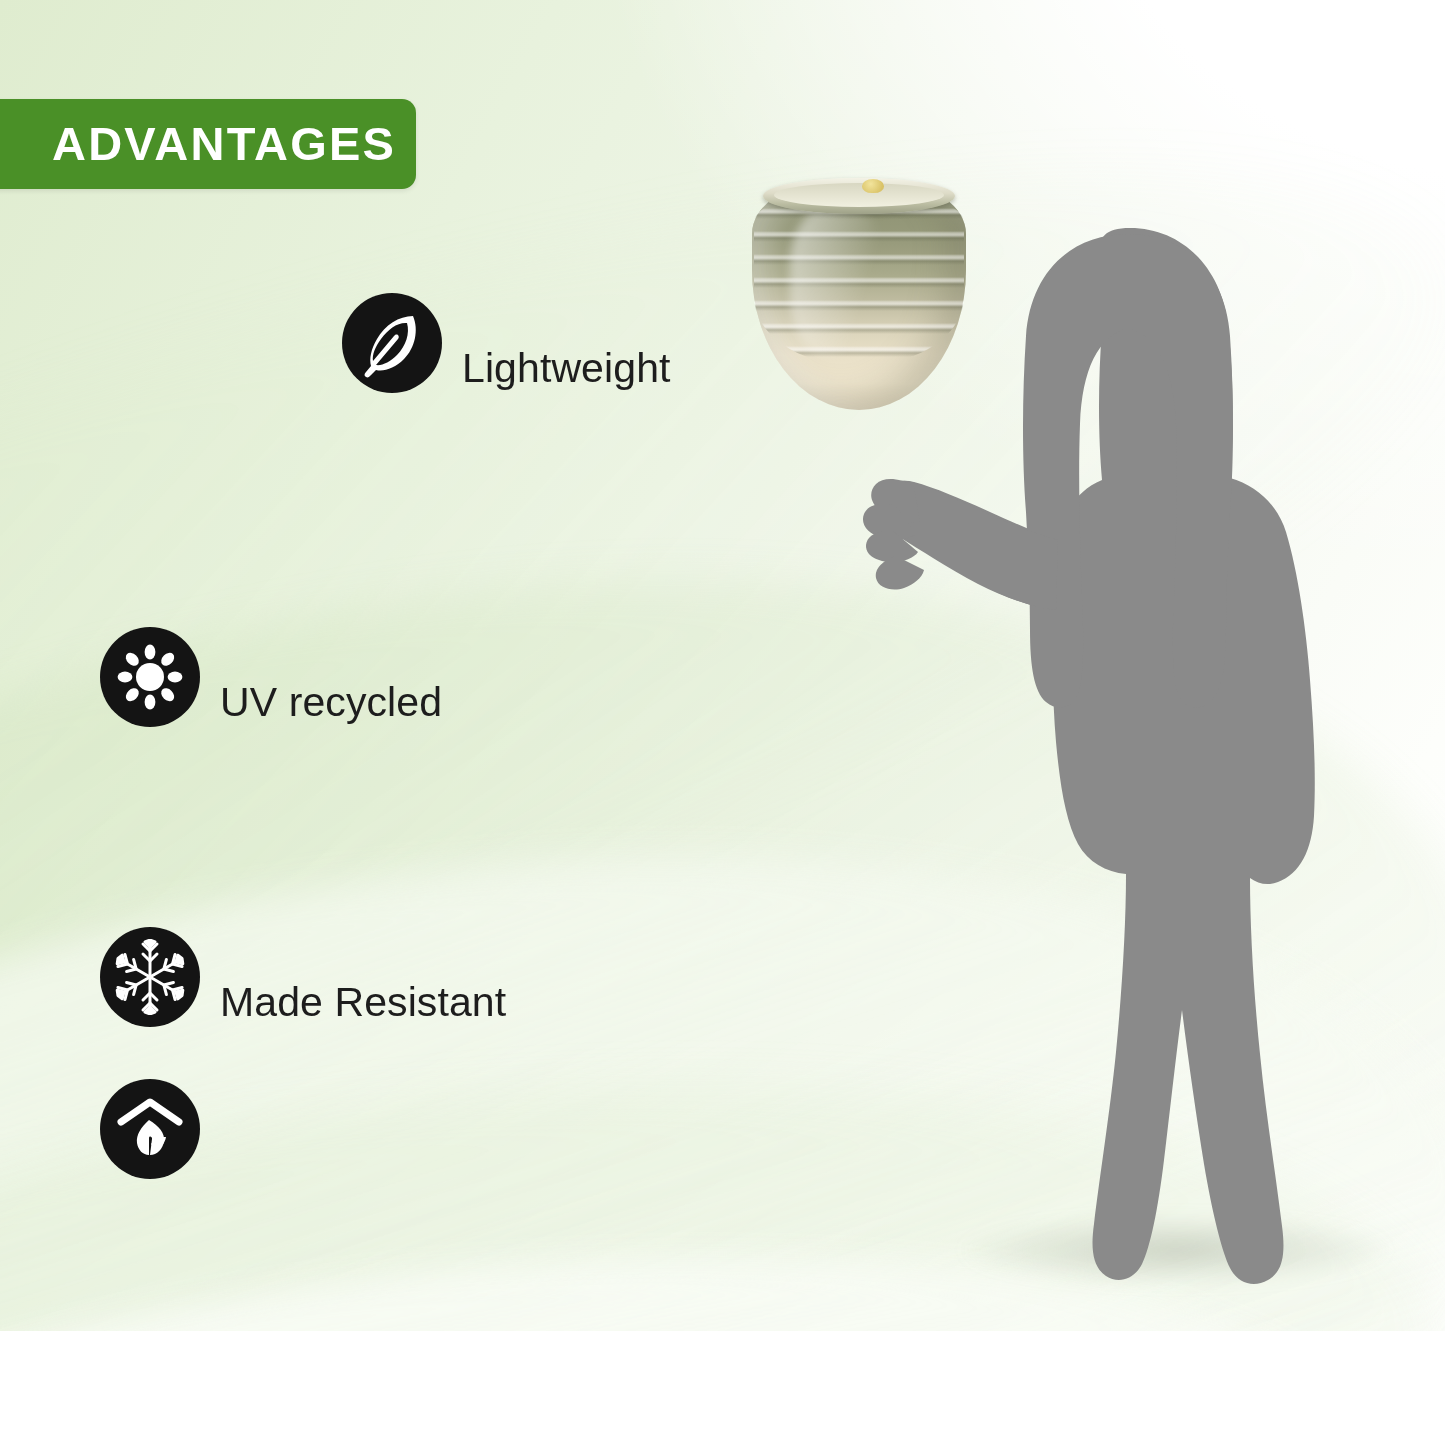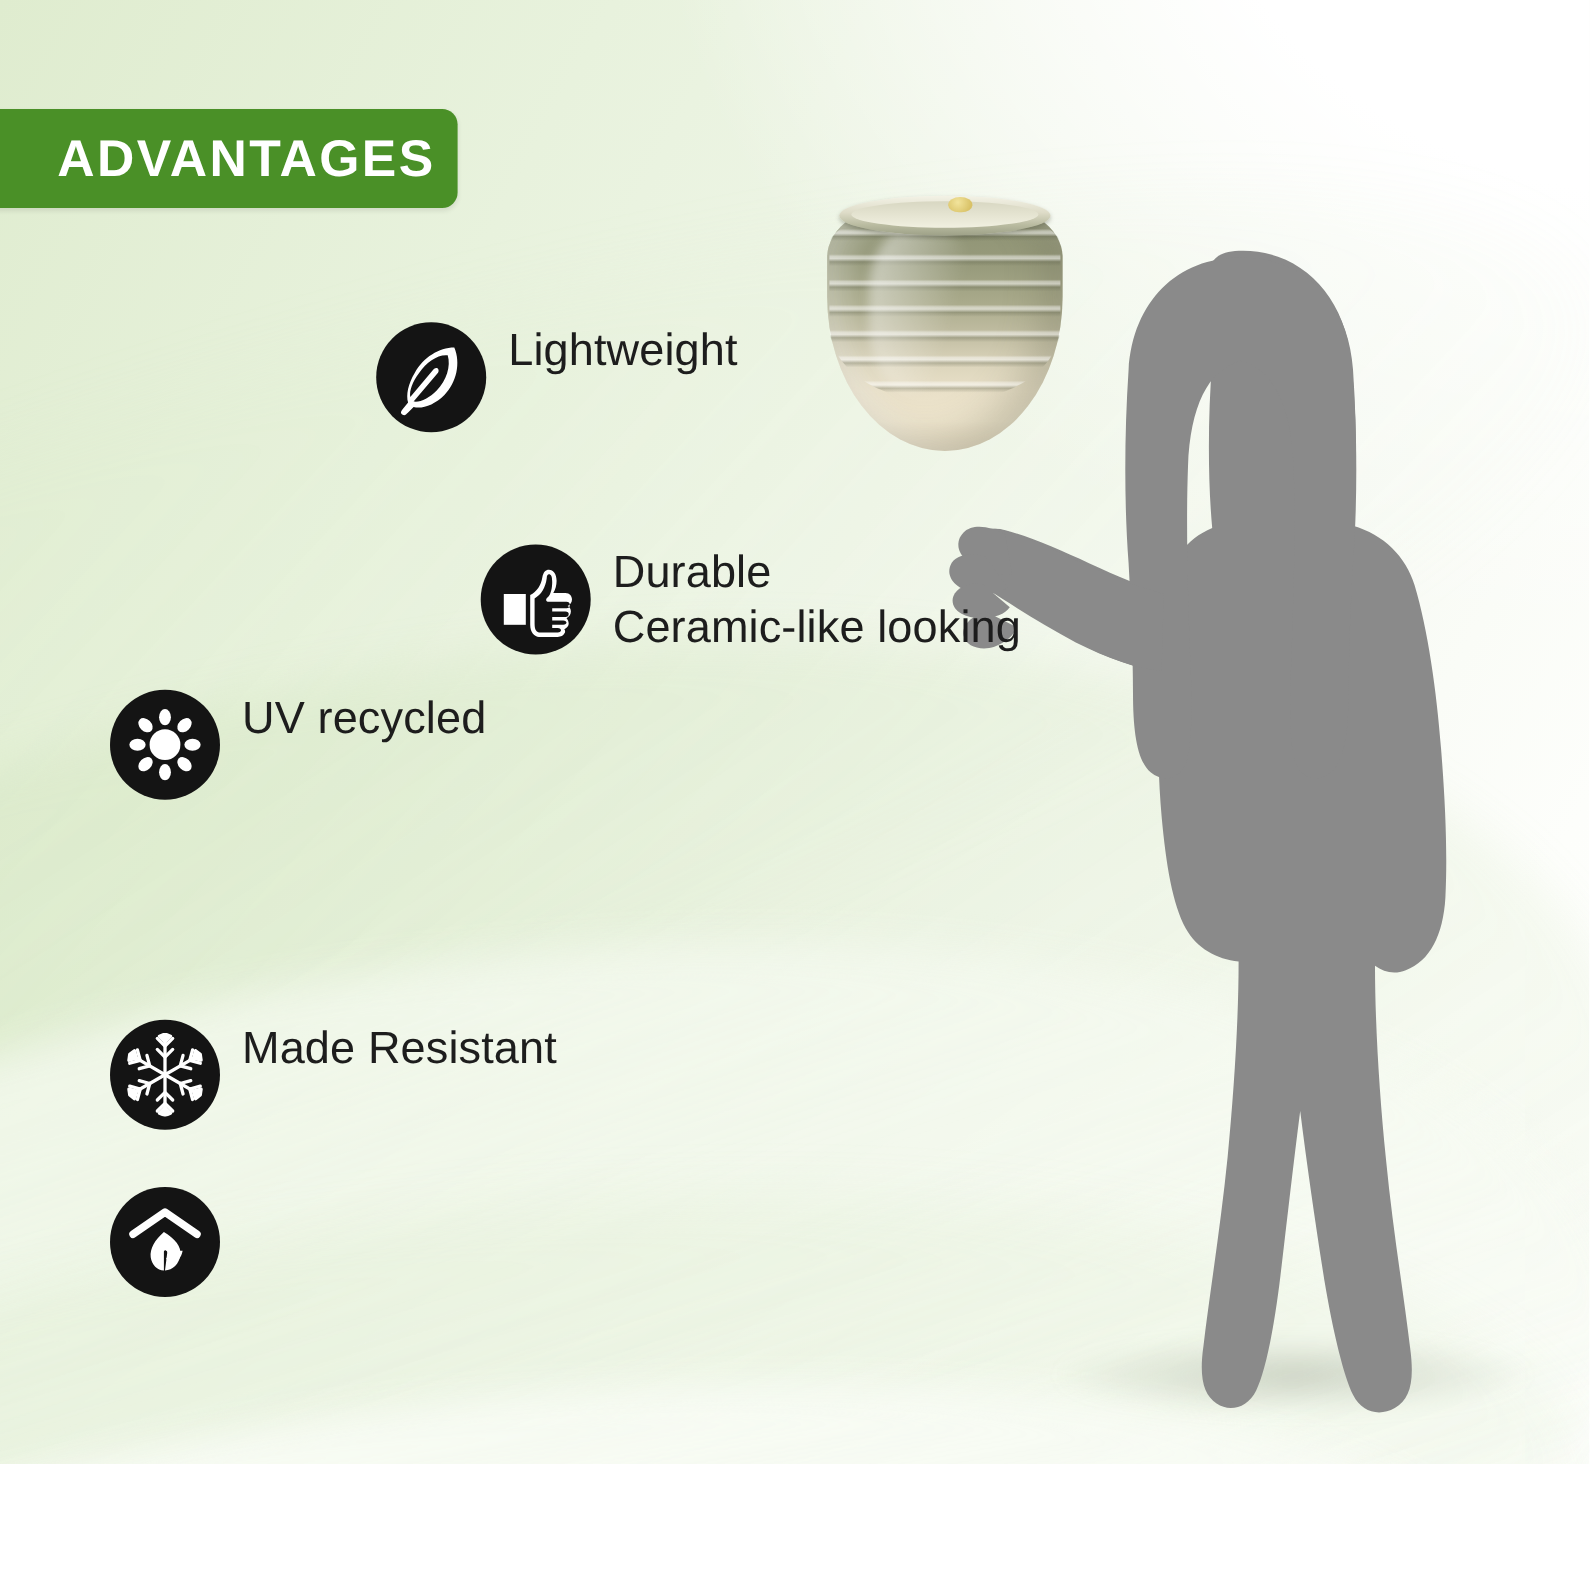--- a/index.html
+++ b/index.html
@@ -91,21 +91,21 @@
     color: #ffffff;
     font-size: 47px;
     font-weight: bold;
     letter-spacing: 2.2px;
   }
 
   
   .feature {
     position: absolute;
     display: flex;
-    align-items: flex-start;
+    align-items: flex-end;
   }
   .feat-icon {
     width: 100px;
     height: 100px;
     border-radius: 50%;
     background: #141414;
     flex: 0 0 100px;
     display: flex;
     align-items: center;
     justify-content: center;
@@ -322,55 +322,20 @@
           C29 66 40 62 49 53
           C60 42 64 24 58 10 Z
           M52 17 C55 27 51 40 42 49 C35 56 27 60 21 59
           L43 33 C44 32 44 30 43 29 C41 28 40 29 39 30
           L18 55 C17 49 20 41 26 33 C33 23 43 16 52 17 Z"></path>
       </svg>
     </div>
     <div class="feat-text">Lightweight</div>
   </div>
 
-  <div class="feature" style="left:437px; top:495px;">
-    <div class="feat-icon">
-      <svg width="70" height="70" viewBox="0 0 70 70">
-        <rect x="6" y="30" width="20" height="28" fill="#ffffff"></rect>
-        <path fill="#ffffff" d="
-          M30 58 L30 31
-          C36 28 40 22 41 15
-          C42 10 44 8 47 8
-          C51 8 54 12 54 18
-          C54 22 53 26 51 29
-          L62 29 C66 29 68 32 68 35
-          C68 38 66 40 64 41
-          C66 42 67 44 67 46
-          C67 49 65 51 63 52
-          C64 53 65 55 65 57
-          C65 59 63 61 61 62
-          C62 63 62 65 61 66
-          C60 68 58 69 55 69
-          L38 69 C34 69 30 65 30 58 Z
-          M34 57 C34 63 36 65 39 65
-          L55 65 C57 65 58 64 58 63 C58 62 57 61 55 61
-          L50 61 L50 58 L60 58 C62 58 63 57 63 56
-          C63 55 62 54 60 54 L50 54 L50 51 L62 51
-          C64 51 65 50 65 48 C65 47 64 46 62 46
-          L50 46 L50 43 L63 43 C65 43 66 42 66 40
-          C66 38 65 37 63 37 L46 37
-          C44 37 44 34 46 33
-          C49 30 50 24 50 19 C50 14 49 12 47 12
-          C46 12 45 13 45 16
-          C44 24 40 31 34 34 Z"></path>
-      </svg>
-    </div>
-    <div class="feat-text">Durable
-Ceramic-like looking</div>
-  </div>
 
   <div class="feature" style="left:100px; top:627px;">
     <div class="feat-icon">
       <svg width="68" height="68" viewBox="0 0 68 68">
         <circle cx="34" cy="34" r="14" fill="#ffffff"></circle>
         <g fill="#ffffff">
           <ellipse cx="34" cy="9" rx="5.4" ry="7.4"></ellipse>
           <ellipse cx="51.7" cy="16.3" rx="5.4" ry="7.4" transform="rotate(45 51.7 16.3)"></ellipse>
           <ellipse cx="59" cy="34" rx="7.4" ry="5.4"></ellipse>
           <ellipse cx="51.7" cy="51.7" rx="5.4" ry="7.4" transform="rotate(-45 51.7 51.7)"></ellipse>

